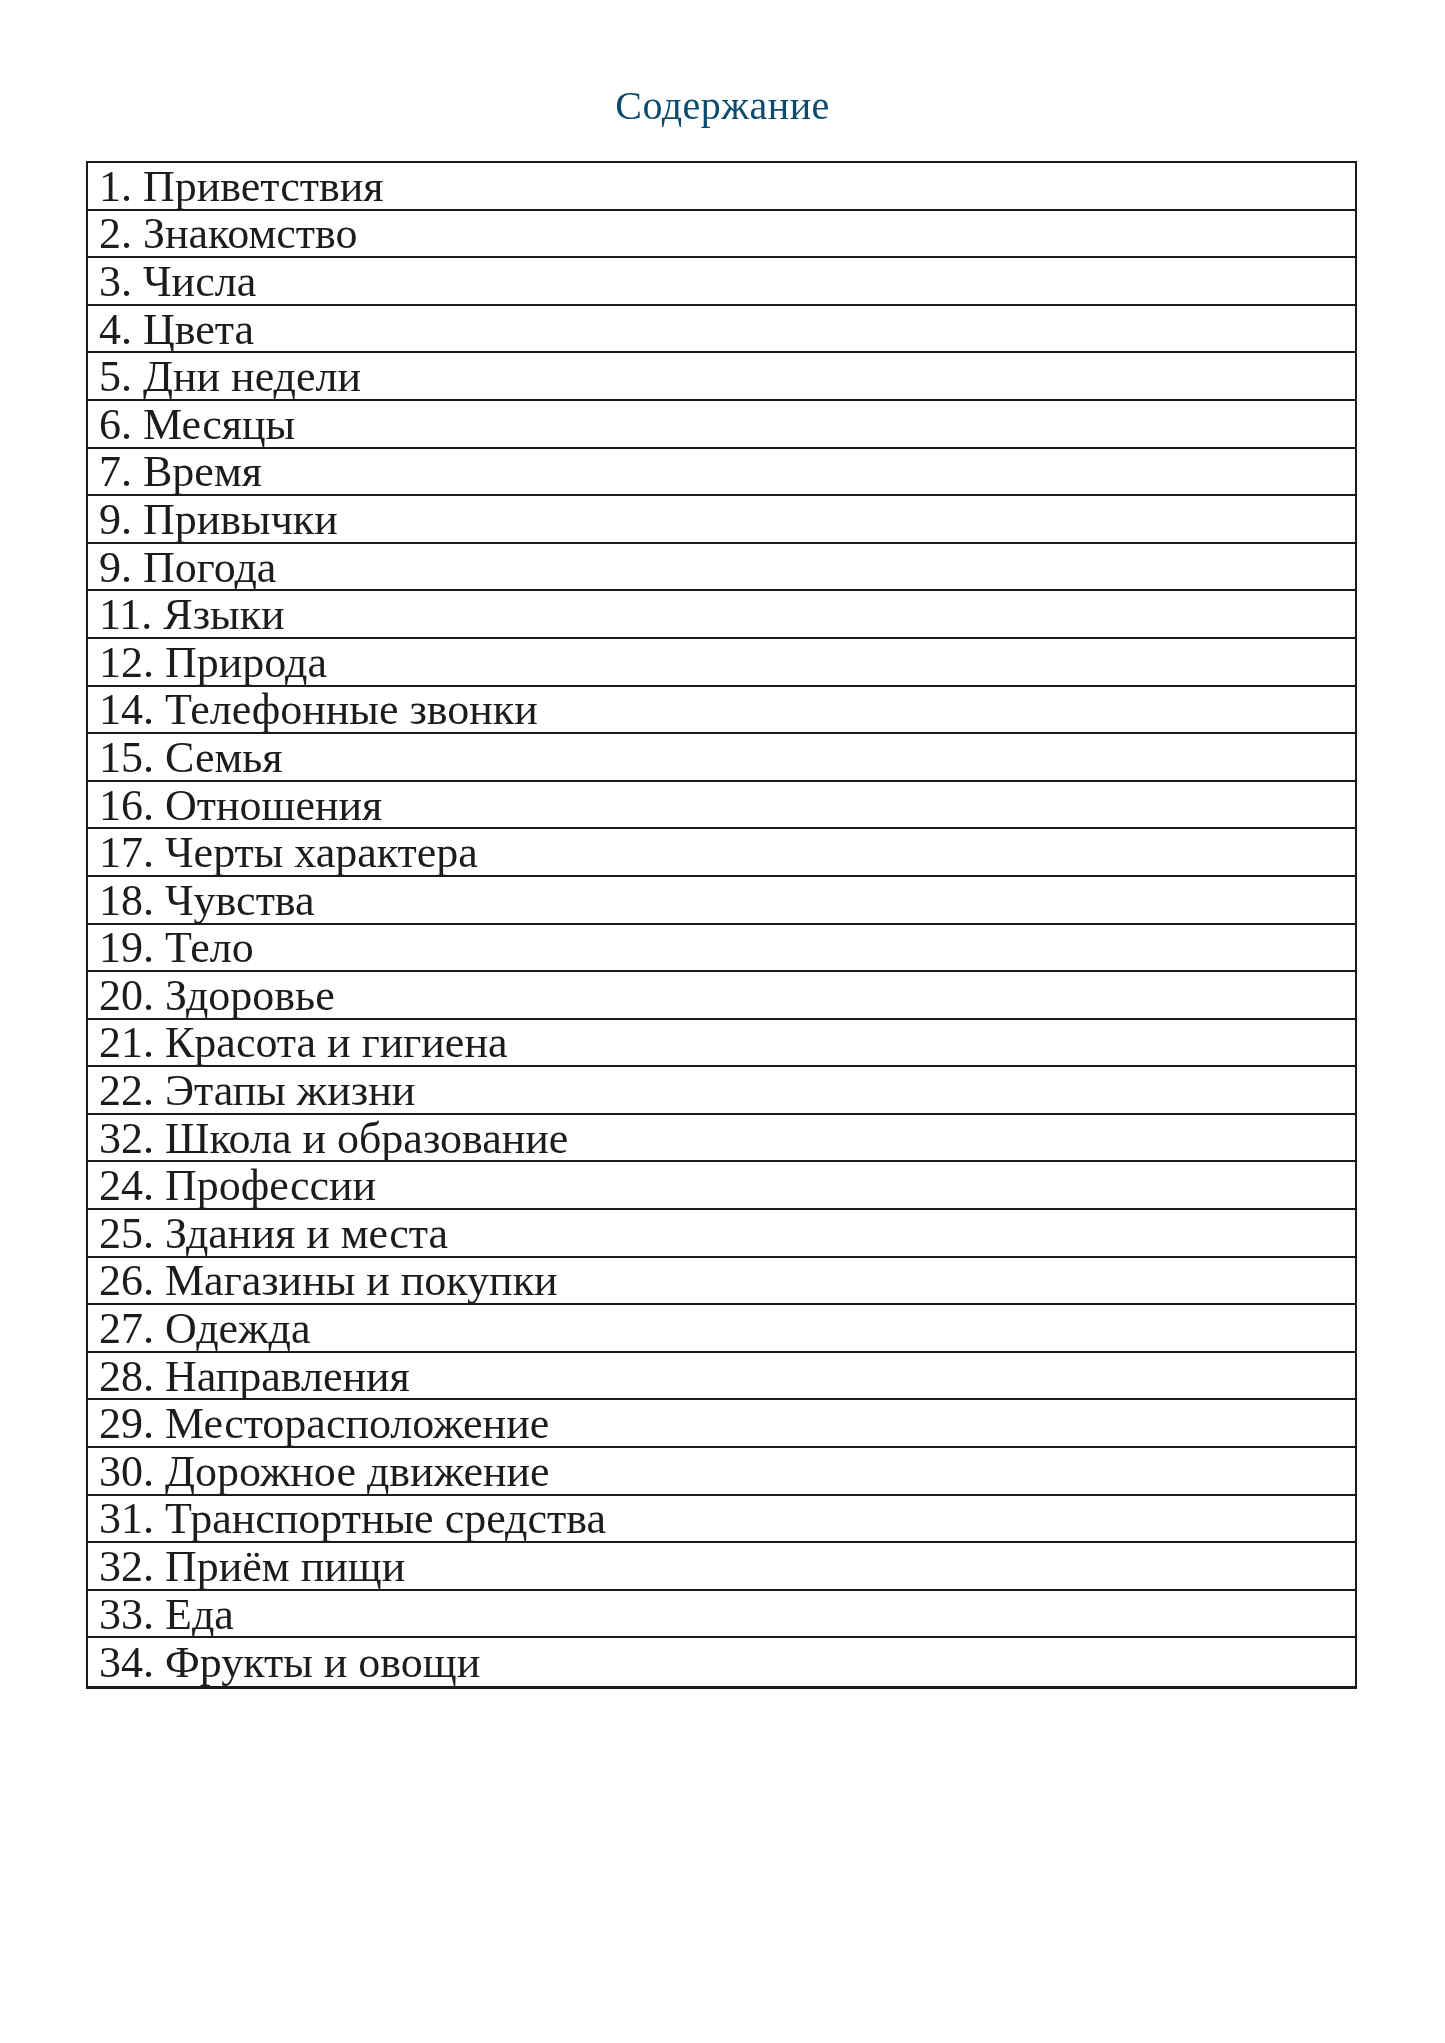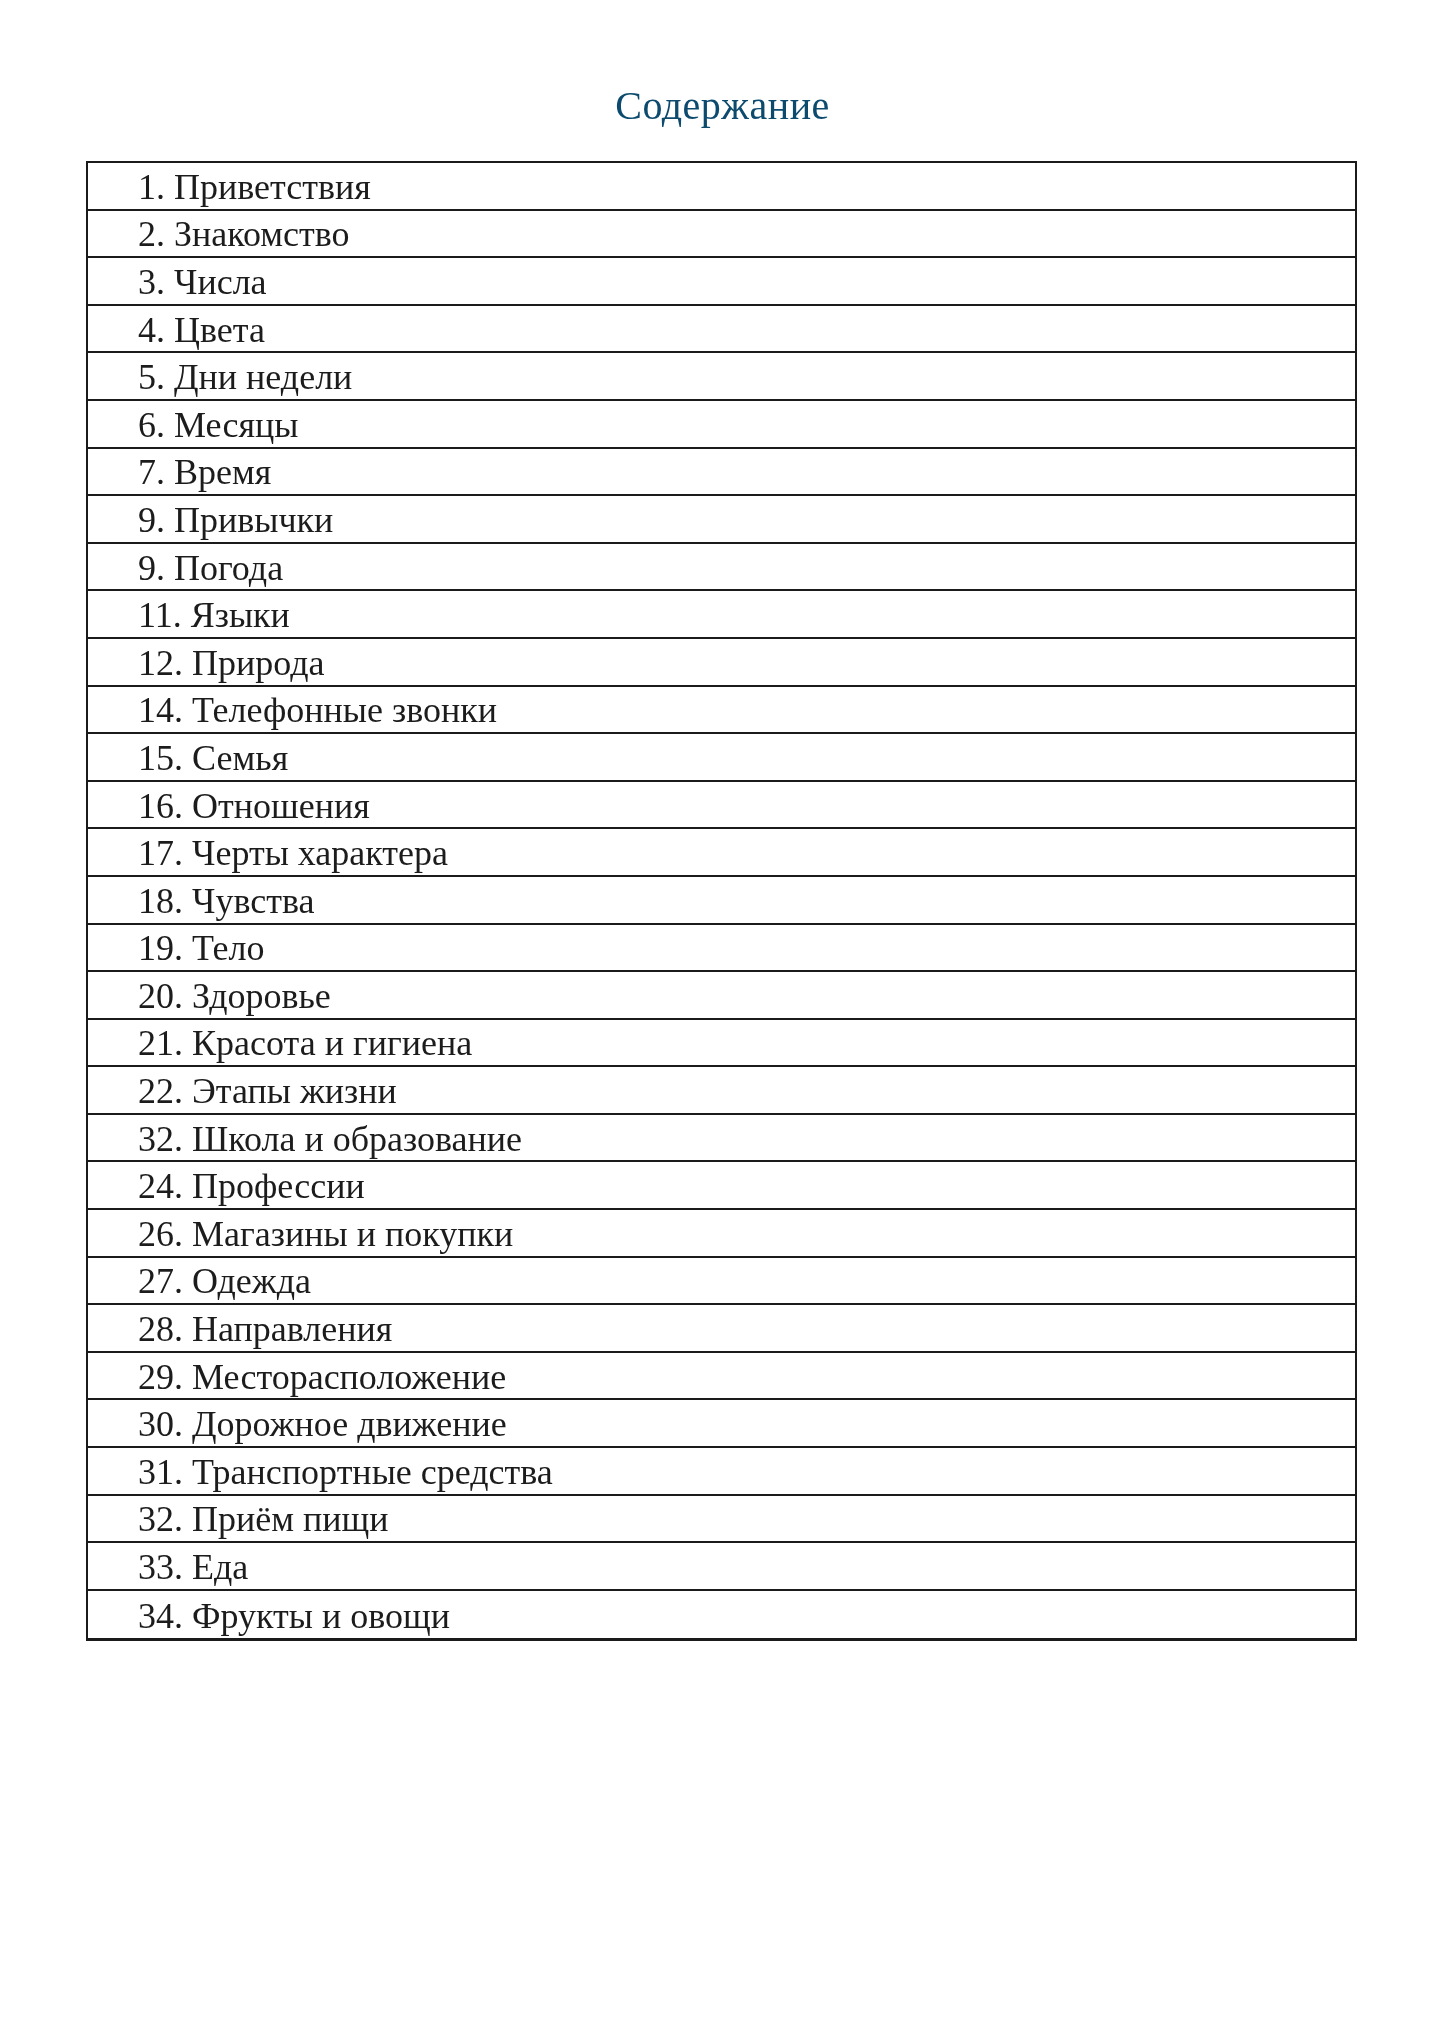--- a/index.html
+++ b/index.html
@@ -43,27 +43,26 @@
     border-bottom: 2px solid #1b1b1b;
     display: flex;
     align-items: center;
     padding-left: 11px;
   }
   .toc-row:last-child {
     border-bottom: none;
     text-align: center;
   }
   .toc-row span {
-    font-size: 36px;
+    font-size: 44px;
     line-height: 1;
     white-space: nowrap;
     color: #1c1c1c;
     
     transform: translateY(1px);
-    margin-left: 39px;
   }
 </style>
 </head>
 <body>
 
 <div class="page">
 
   <h1 class="page-title">Содержание</h1>
 
   <div class="toc-table">
@@ -127,20 +126,23 @@
     <div class="toc-row">
         <span>22. Этапы жизни</span>
       </div>
     <div class="toc-row">
         <span>32. Школа и образование</span>
       </div>
     <div class="toc-row">
         <span>24. Профессии</span>
       </div>
     <div class="toc-row">
+        <span>25. Здания и места</span>
+      </div>
+    <div class="toc-row">
         <span>26. Магазины и покупки</span>
       </div>
     <div class="toc-row">
         <span>27. Одежда</span>
       </div>
     <div class="toc-row">
         <span>28. Направления</span>
       </div>
     <div class="toc-row">
         <span>29. Месторасположение</span>

